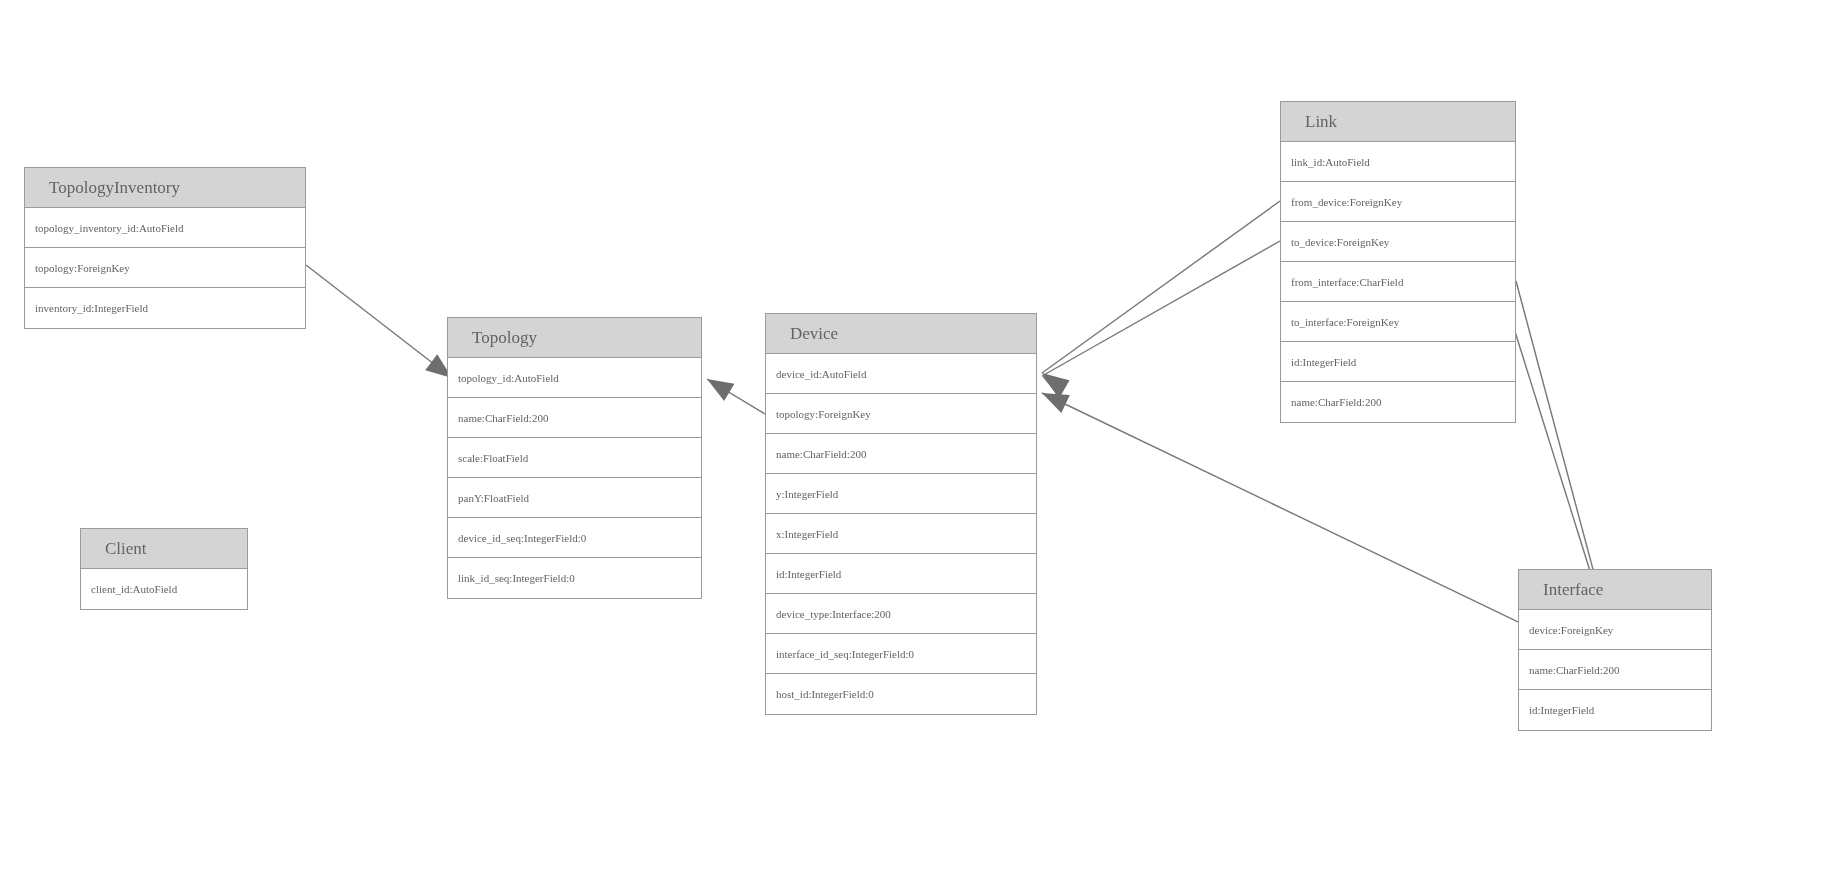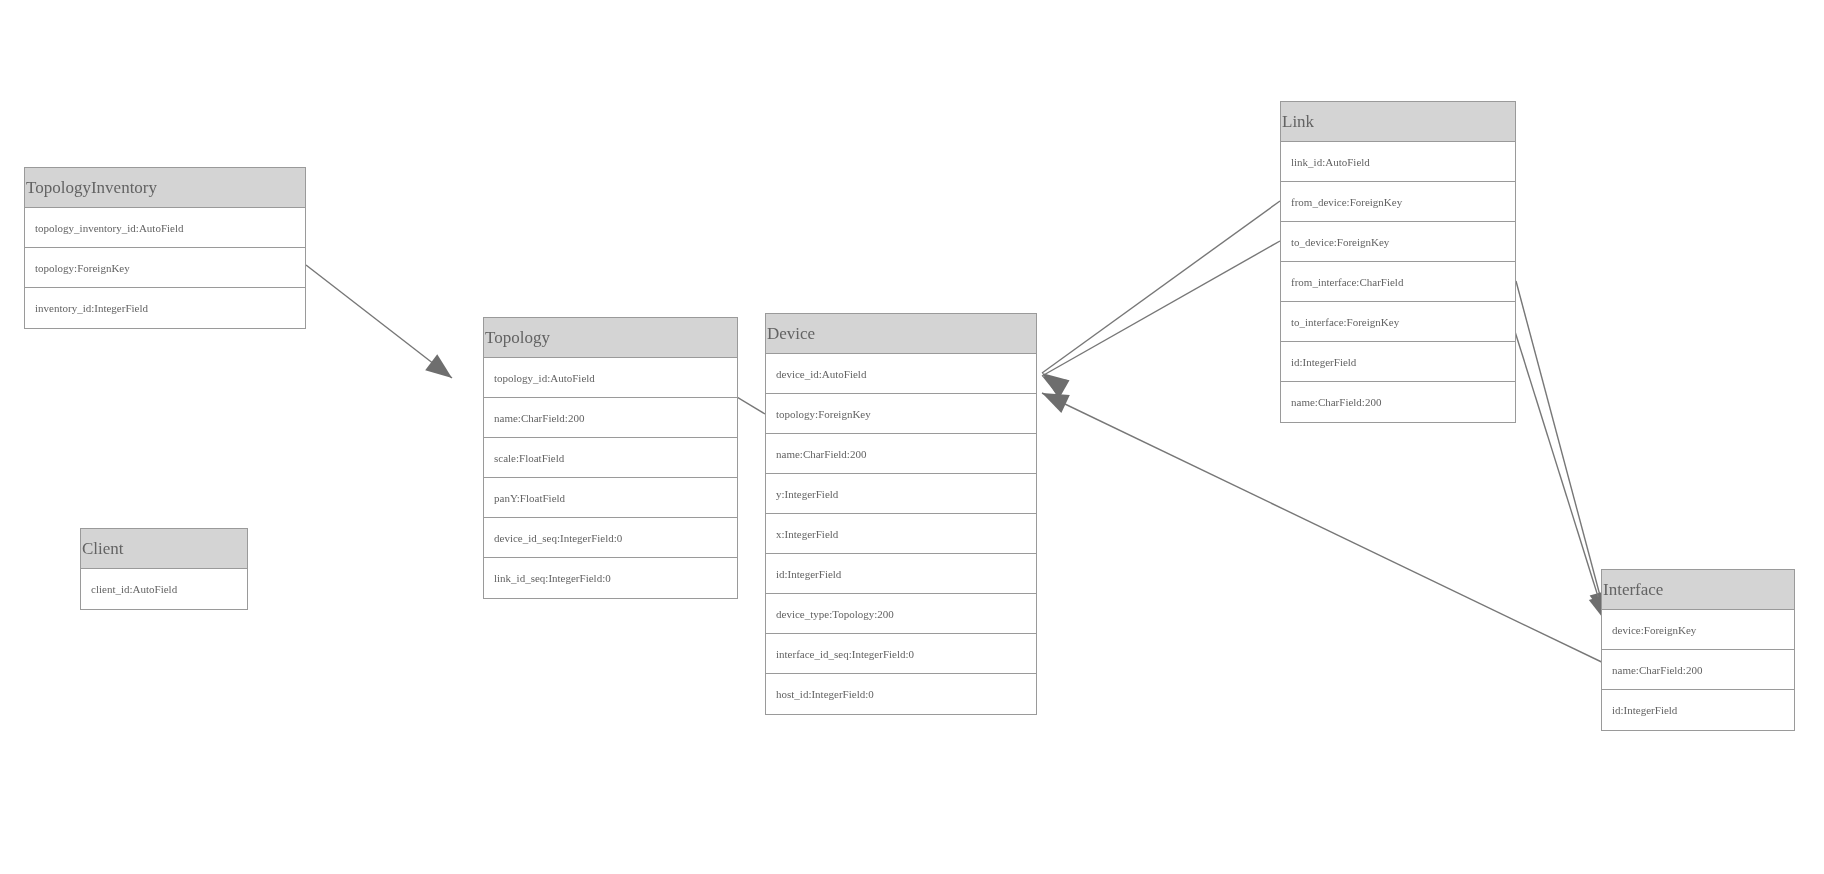--- a/index.html
+++ b/index.html
@@ -32,21 +32,21 @@
     z-index: 2;
   }
   .entity-header {
     box-sizing: border-box;
     height: 40px;
     line-height: 40px;
     background: #d4d4d4;
     border-bottom: 1px solid #9a9a9a;
     color: #636363;
     font-size: 17px;
-    padding: 0 1px;
+    padding: 0 24px;
     white-space: nowrap;
     overflow: hidden;
   }
   .entity-fields {
     display: block;
   }
   .field-row {
     box-sizing: border-box;
     height: 40px;
     line-height: 40px;
@@ -92,58 +92,58 @@
           <div class="field-row">topology:ForeignKey</div>
           <div class="field-row">inventory_id:IntegerField</div>
         </div>
   </div>
       <div class="entity" style="left: 80px; top: 528px; width: 168px;">
     <div class="entity-header">Client</div>
     <div class="entity-fields">
           <div class="field-row">client_id:AutoField</div>
         </div>
   </div>
-      <div class="entity" style="left: 447px; top: 317px; width: 255px; margin-left: 36px;">
+      <div class="entity" style="left: 447px; top: 317px; width: 255px;">
     <div class="entity-header">Topology</div>
     <div class="entity-fields">
           <div class="field-row">topology_id:AutoField</div>
           <div class="field-row">name:CharField:200</div>
           <div class="field-row">scale:FloatField</div>
           <div class="field-row">panY:FloatField</div>
           <div class="field-row">device_id_seq:IntegerField:0</div>
           <div class="field-row">link_id_seq:IntegerField:0</div>
         </div>
   </div>
       <div class="entity" style="left: 765px; top: 313px; width: 272px;">
     <div class="entity-header">Device</div>
     <div class="entity-fields">
           <div class="field-row">device_id:AutoField</div>
           <div class="field-row">topology:ForeignKey</div>
           <div class="field-row">name:CharField:200</div>
           <div class="field-row">y:IntegerField</div>
           <div class="field-row">x:IntegerField</div>
           <div class="field-row">id:IntegerField</div>
-          <div class="field-row">device_type:Topology:200</div>
+          <div class="field-row">device_type:Interface:200</div>
           <div class="field-row">interface_id_seq:IntegerField:0</div>
           <div class="field-row">host_id:IntegerField:0</div>
         </div>
   </div>
       <div class="entity" style="left: 1280px; top: 101px; width: 236px;">
     <div class="entity-header">Link</div>
     <div class="entity-fields">
           <div class="field-row">link_id:AutoField</div>
           <div class="field-row">from_device:ForeignKey</div>
           <div class="field-row">to_device:ForeignKey</div>
           <div class="field-row">from_interface:CharField</div>
           <div class="field-row">to_interface:ForeignKey</div>
           <div class="field-row">id:IntegerField</div>
           <div class="field-row">name:CharField:200</div>
         </div>
   </div>
-      <div class="entity" style="left: 1601px; top: 569px; width: 194px;">
+      <div class="entity" style="left: 1518px; top: 569px; width: 194px;">
     <div class="entity-header">Interface</div>
     <div class="entity-fields">
           <div class="field-row">device:ForeignKey</div>
           <div class="field-row">name:CharField:200</div>
           <div class="field-row">id:IntegerField</div>
         </div>
   </div>
     </div>
 
 </div>

